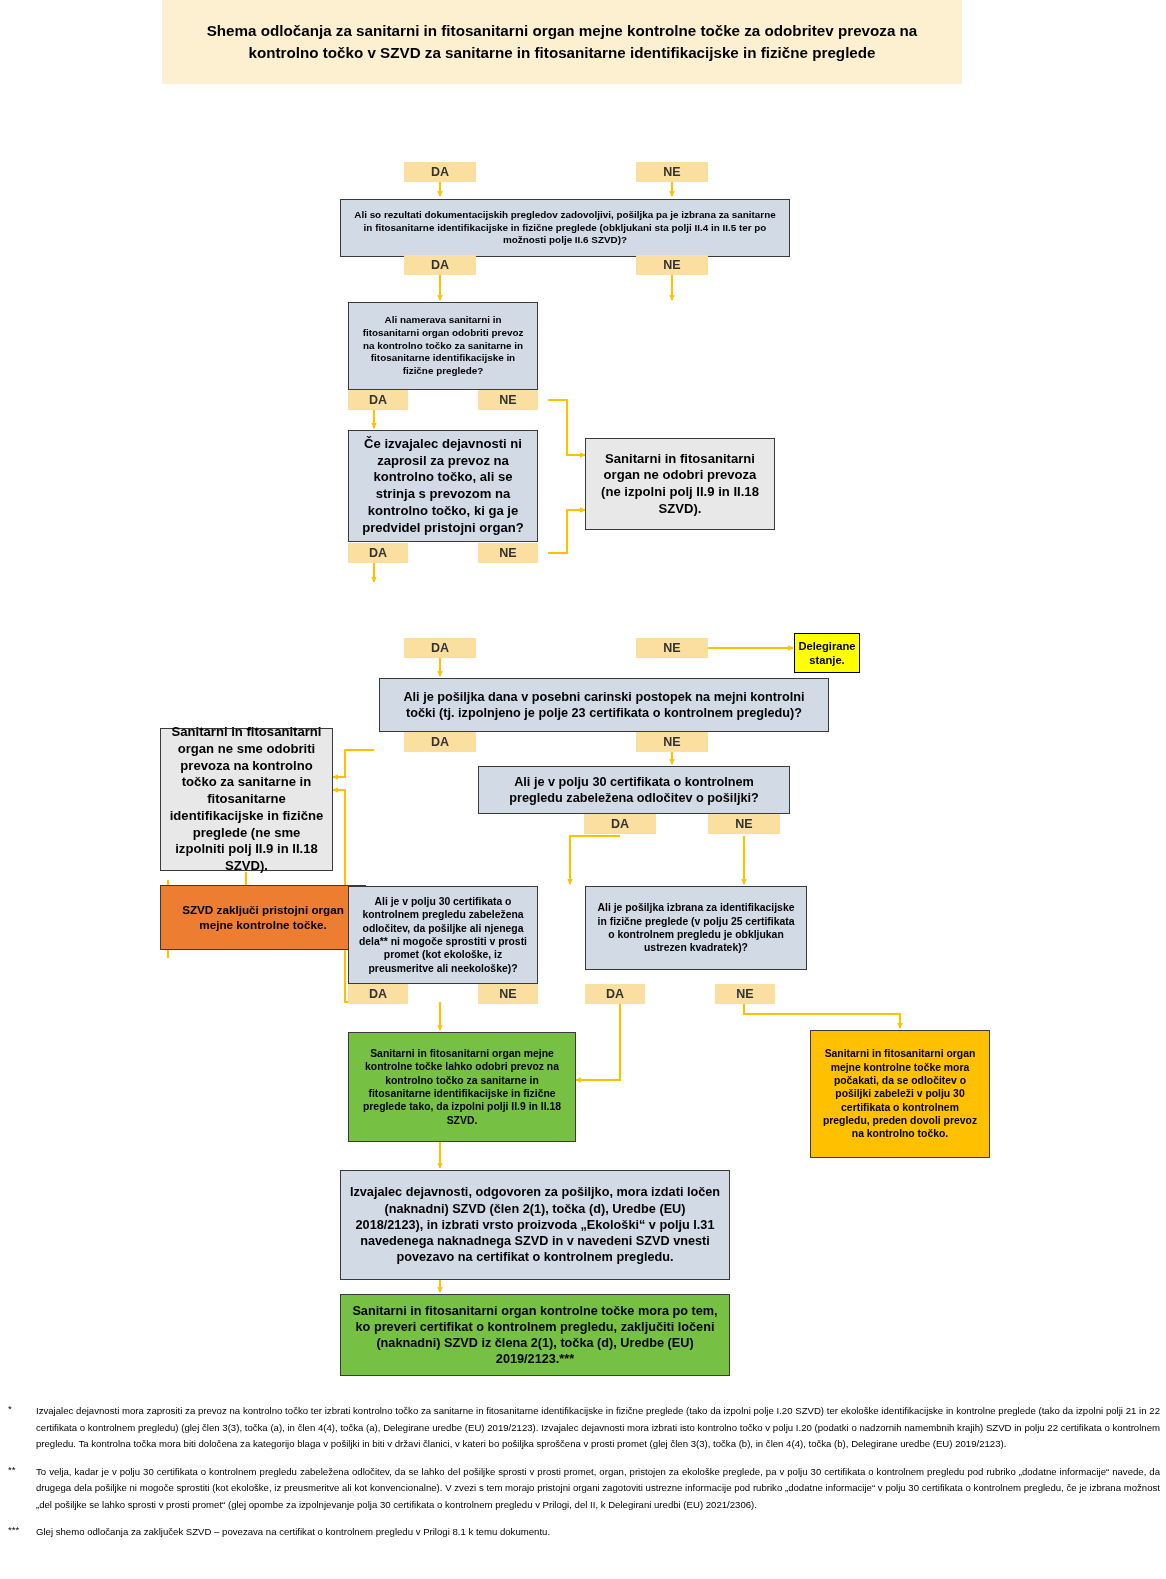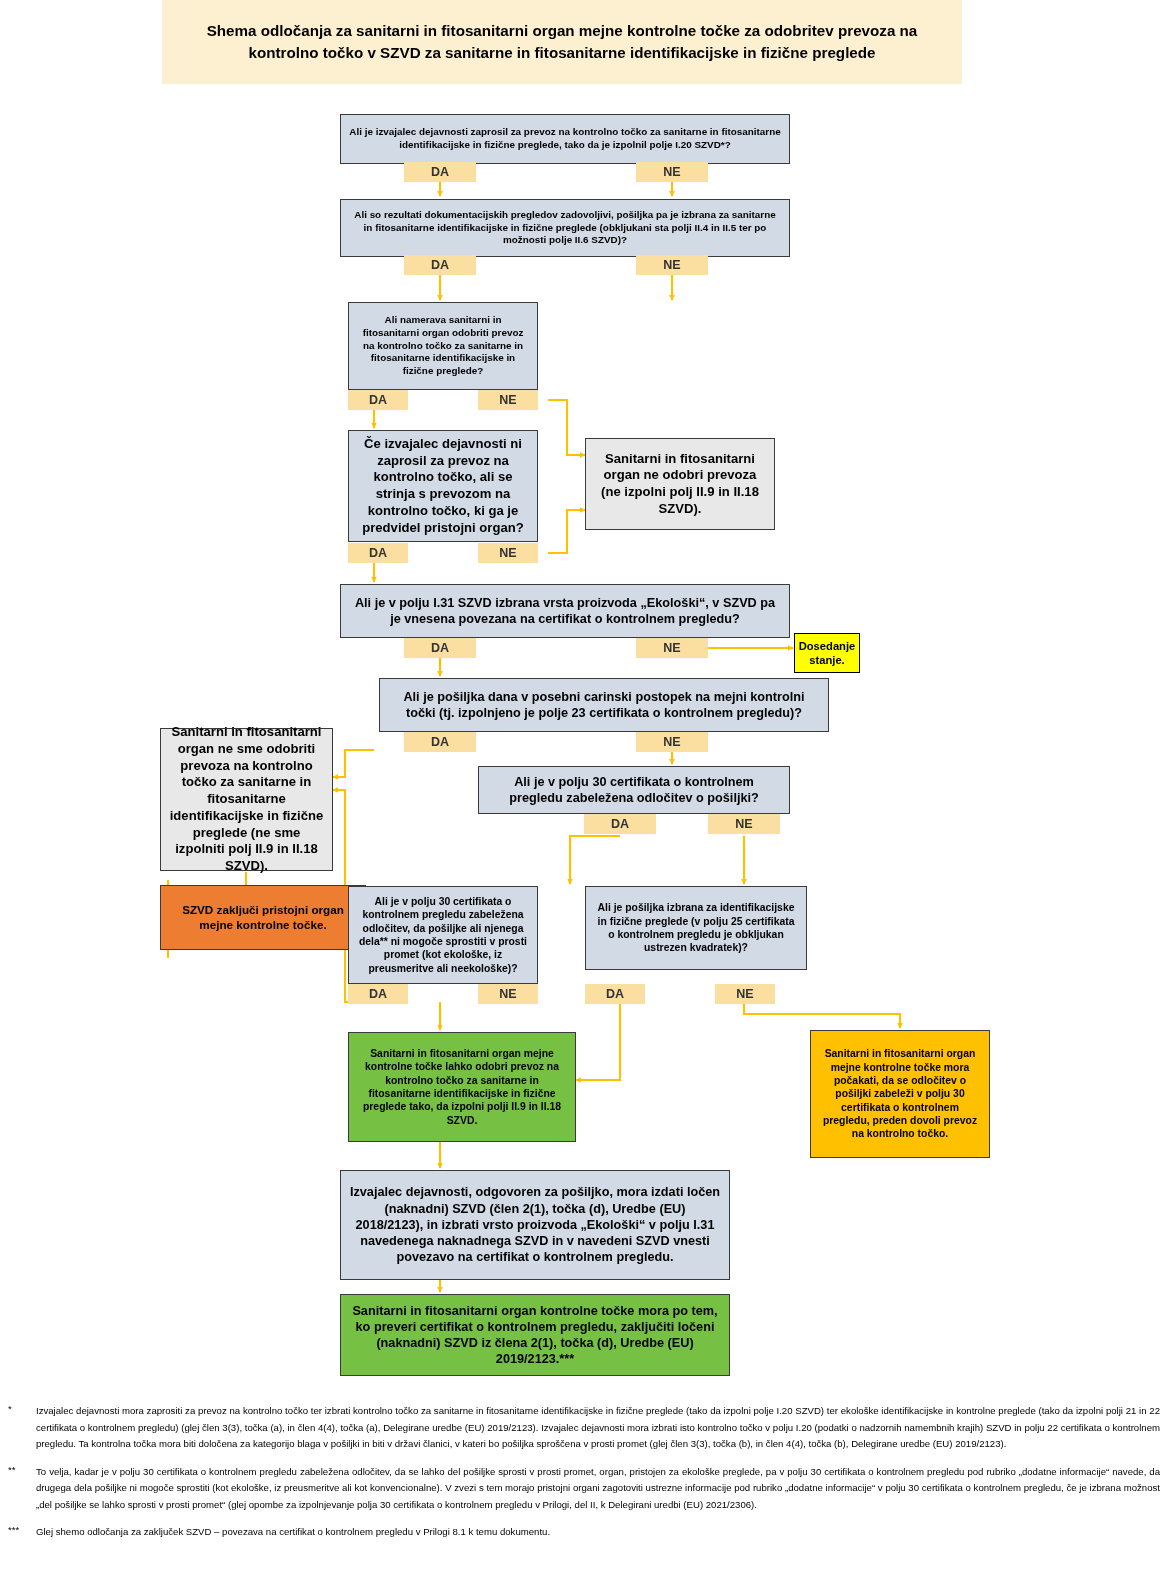--- a/index.html
+++ b/index.html
@@ -153,23 +153,20 @@
 
       <path d="M440,1280 L440,1292"></path>
     </g>
     <g stroke="#ffc000" stroke-width="2.1" fill="none">
 
       <path d="M246,872 L246,886"></path>
       <path d="M168,880 L168,958"></path>
     </g>
   </svg>
 
-  <div class="node decision" style="left:340px; top:114px; width:450px; height:50px; font-size:9.9px;">
-    <span>Ali je izvajalec dejavnosti zaprosil za prevoz na kontrolno točko za sanitarne in fitosanitarne identifikacijske in fizične preglede, tako da je izpolnil polje I.20 SZVD*?</span>
-  </div>
   <div class="branch" style="left:404px; top:162px; width:72px;">
     <span>DA</span>
   </div>
   <div class="branch" style="left:636px; top:162px; width:72px;">
     <span>NE</span>
   </div>
 
   <div class="node decision" style="left:340px; top:199px; width:450px; height:58px; font-size:9.9px;">
     <span>Ali so rezultati dokumentacijskih pregledov zadovoljivi, pošiljka pa je izbrana za sanitarne in fitosanitarne identifikacijske in fizične preglede (obkljukani sta polji II.4 in II.5 ter po možnosti polje II.6 SZVD)?</span>
   </div>
@@ -198,32 +195,29 @@
     <span>DA</span>
   </div>
   <div class="branch" style="left:478px; top:543px; width:60px;">
     <span>NE</span>
   </div>
 
   <div class="node terminal" style="left:585px; top:438px; width:190px; height:92px; font-size:13.1px;">
     <span>Sanitarni in fitosanitarni organ ne odobri prevoza (ne izpolni polj II.9 in II.18 SZVD).</span>
   </div>
 
-  <div class="node decision" style="left:340px; top:584px; width:450px; height:54px; font-size:12.7px;">
-    <span>Ali je v polju I.31 SZVD izbrana vrsta proizvoda „Ekološki“, v SZVD pa je vnesena povezana na certifikat o kontrolnem pregledu?</span>
-  </div>
   <div class="branch" style="left:404px; top:638px; width:72px;">
     <span>DA</span>
   </div>
   <div class="branch" style="left:636px; top:638px; width:72px;">
     <span>NE</span>
   </div>
 
   <div class="node yellow" style="left:794px; top:633px; width:66px; height:40px; font-size:11.2px; padding:2px 3px;">
-    <span>Dosedanje stanje.</span>
+    <span>Delegirane stanje.</span>
   </div>
 
   <div class="node decision" style="left:340px; top:678px; width:450px; height:54px; font-size:12.7px;margin-left:39px;">
     <span>Ali je pošiljka dana v posebni carinski postopek na mejni kontrolni točki (tj. izpolnjeno je polje 23 certifikata o kontrolnem pregledu)?</span>
   </div>
   <div class="branch" style="left:404px; top:732px; width:72px;">
     <span>DA</span>
   </div>
   <div class="branch" style="left:636px; top:732px; width:72px;">
     <span>NE</span>

